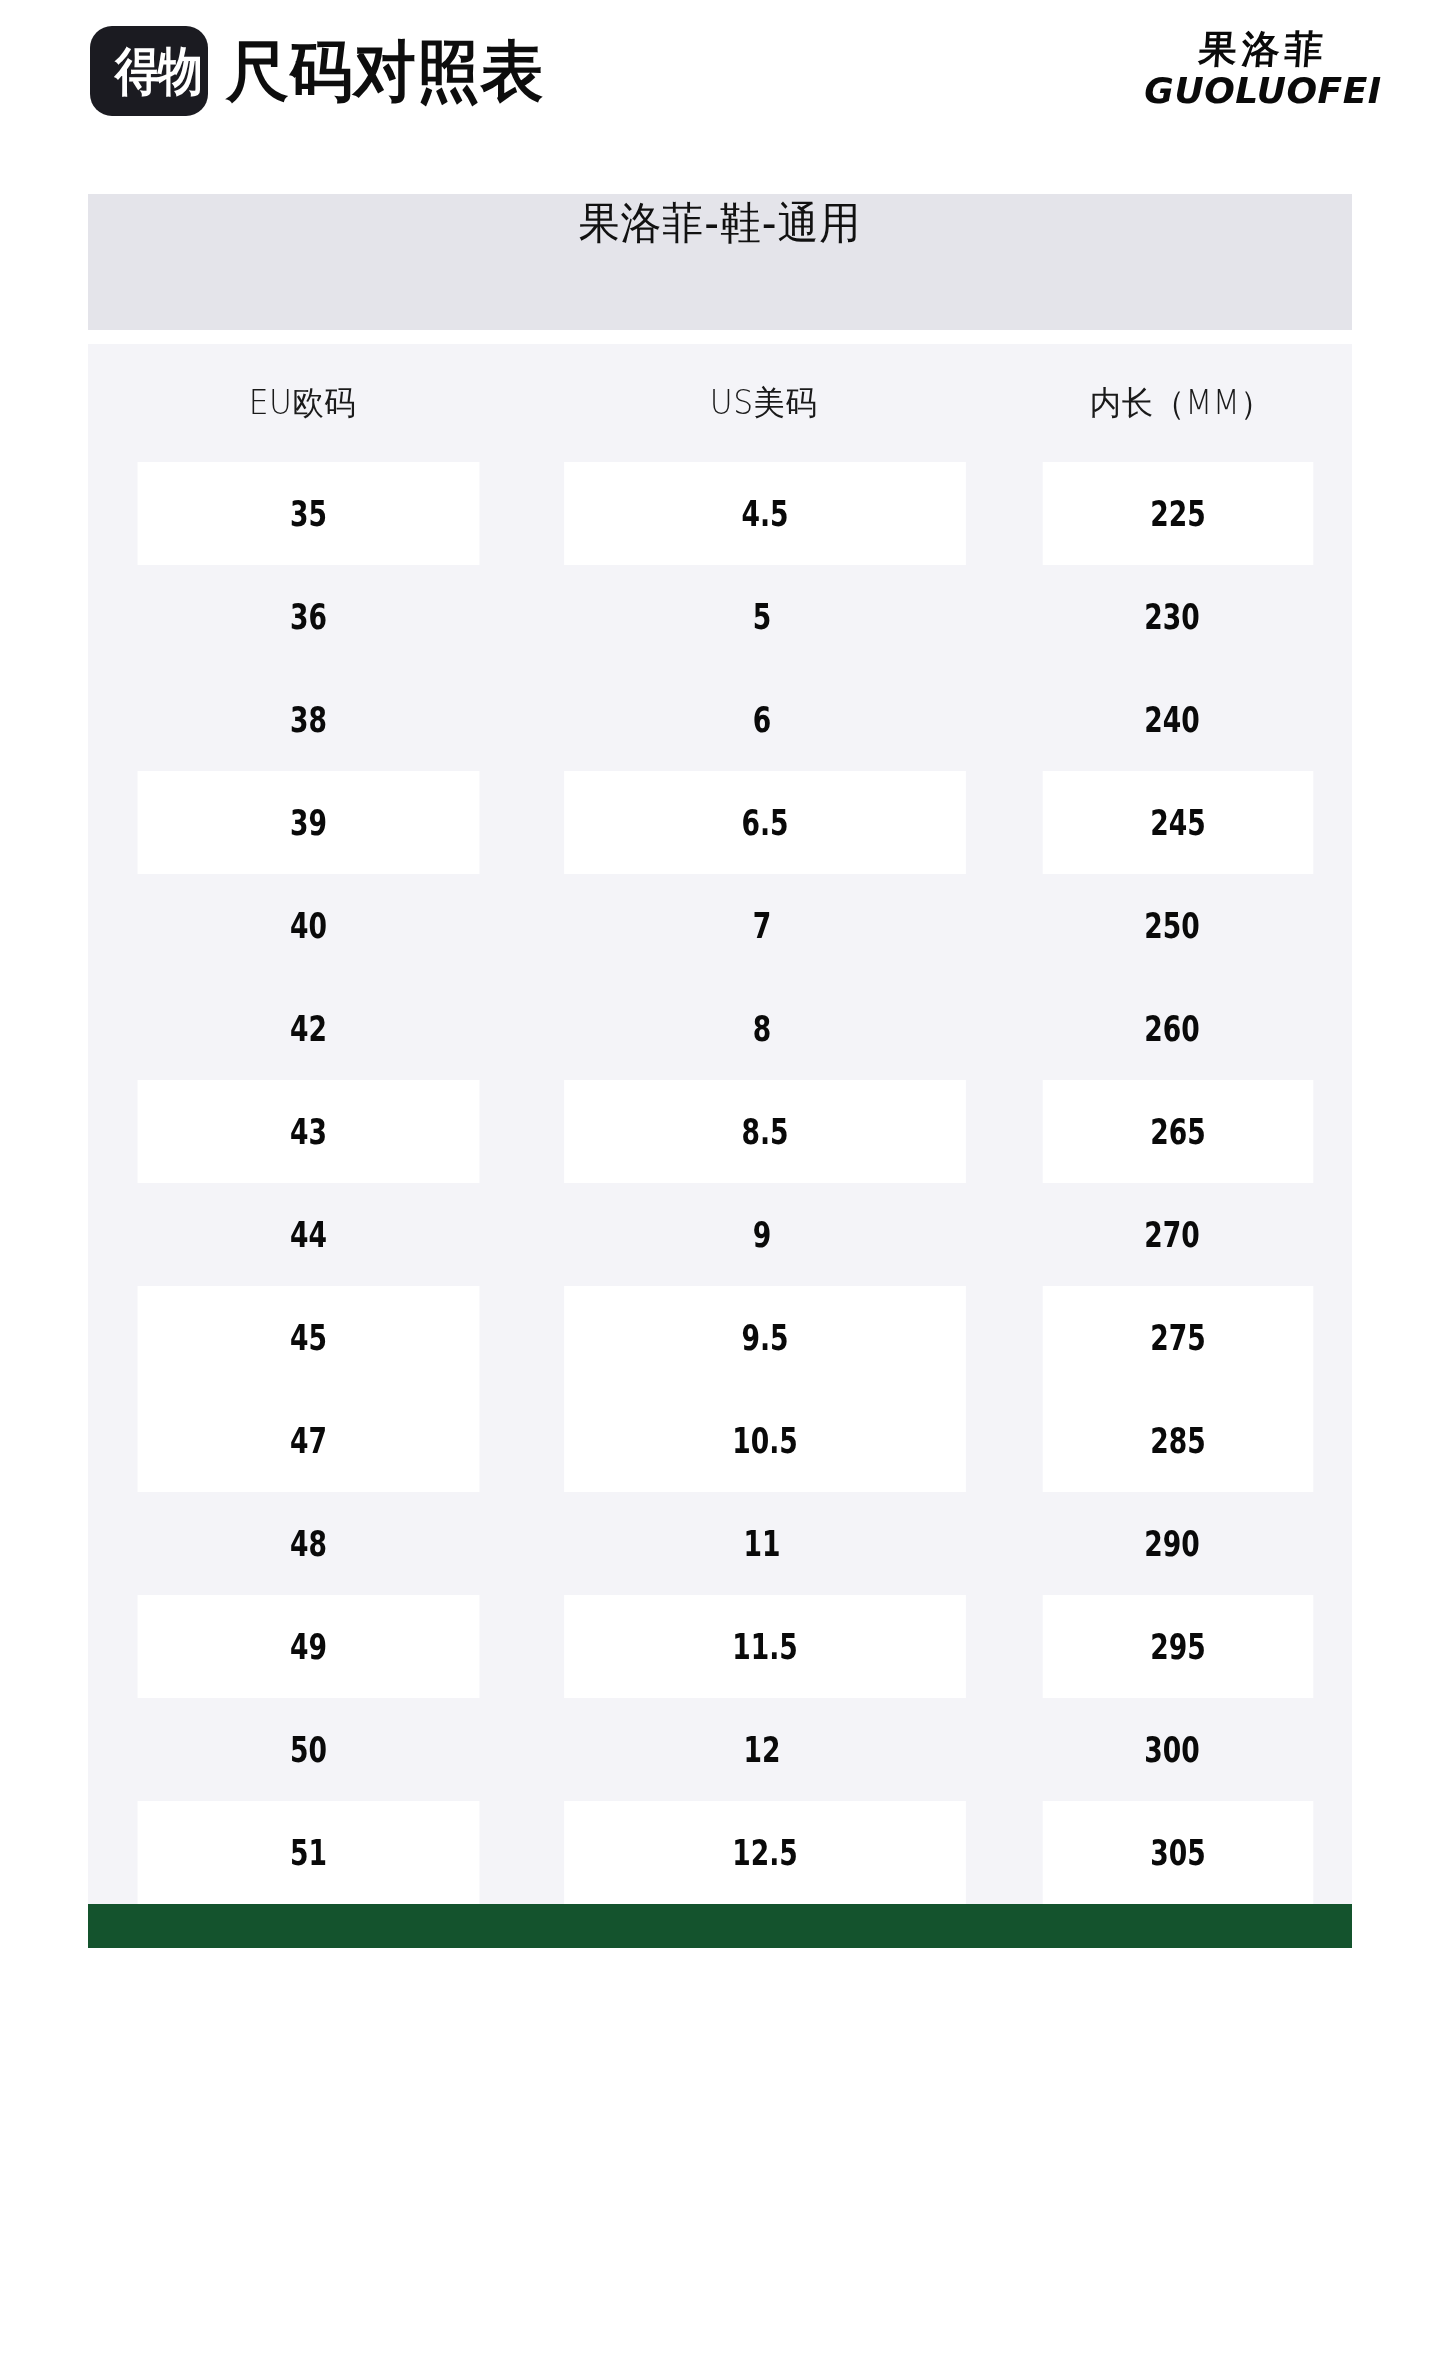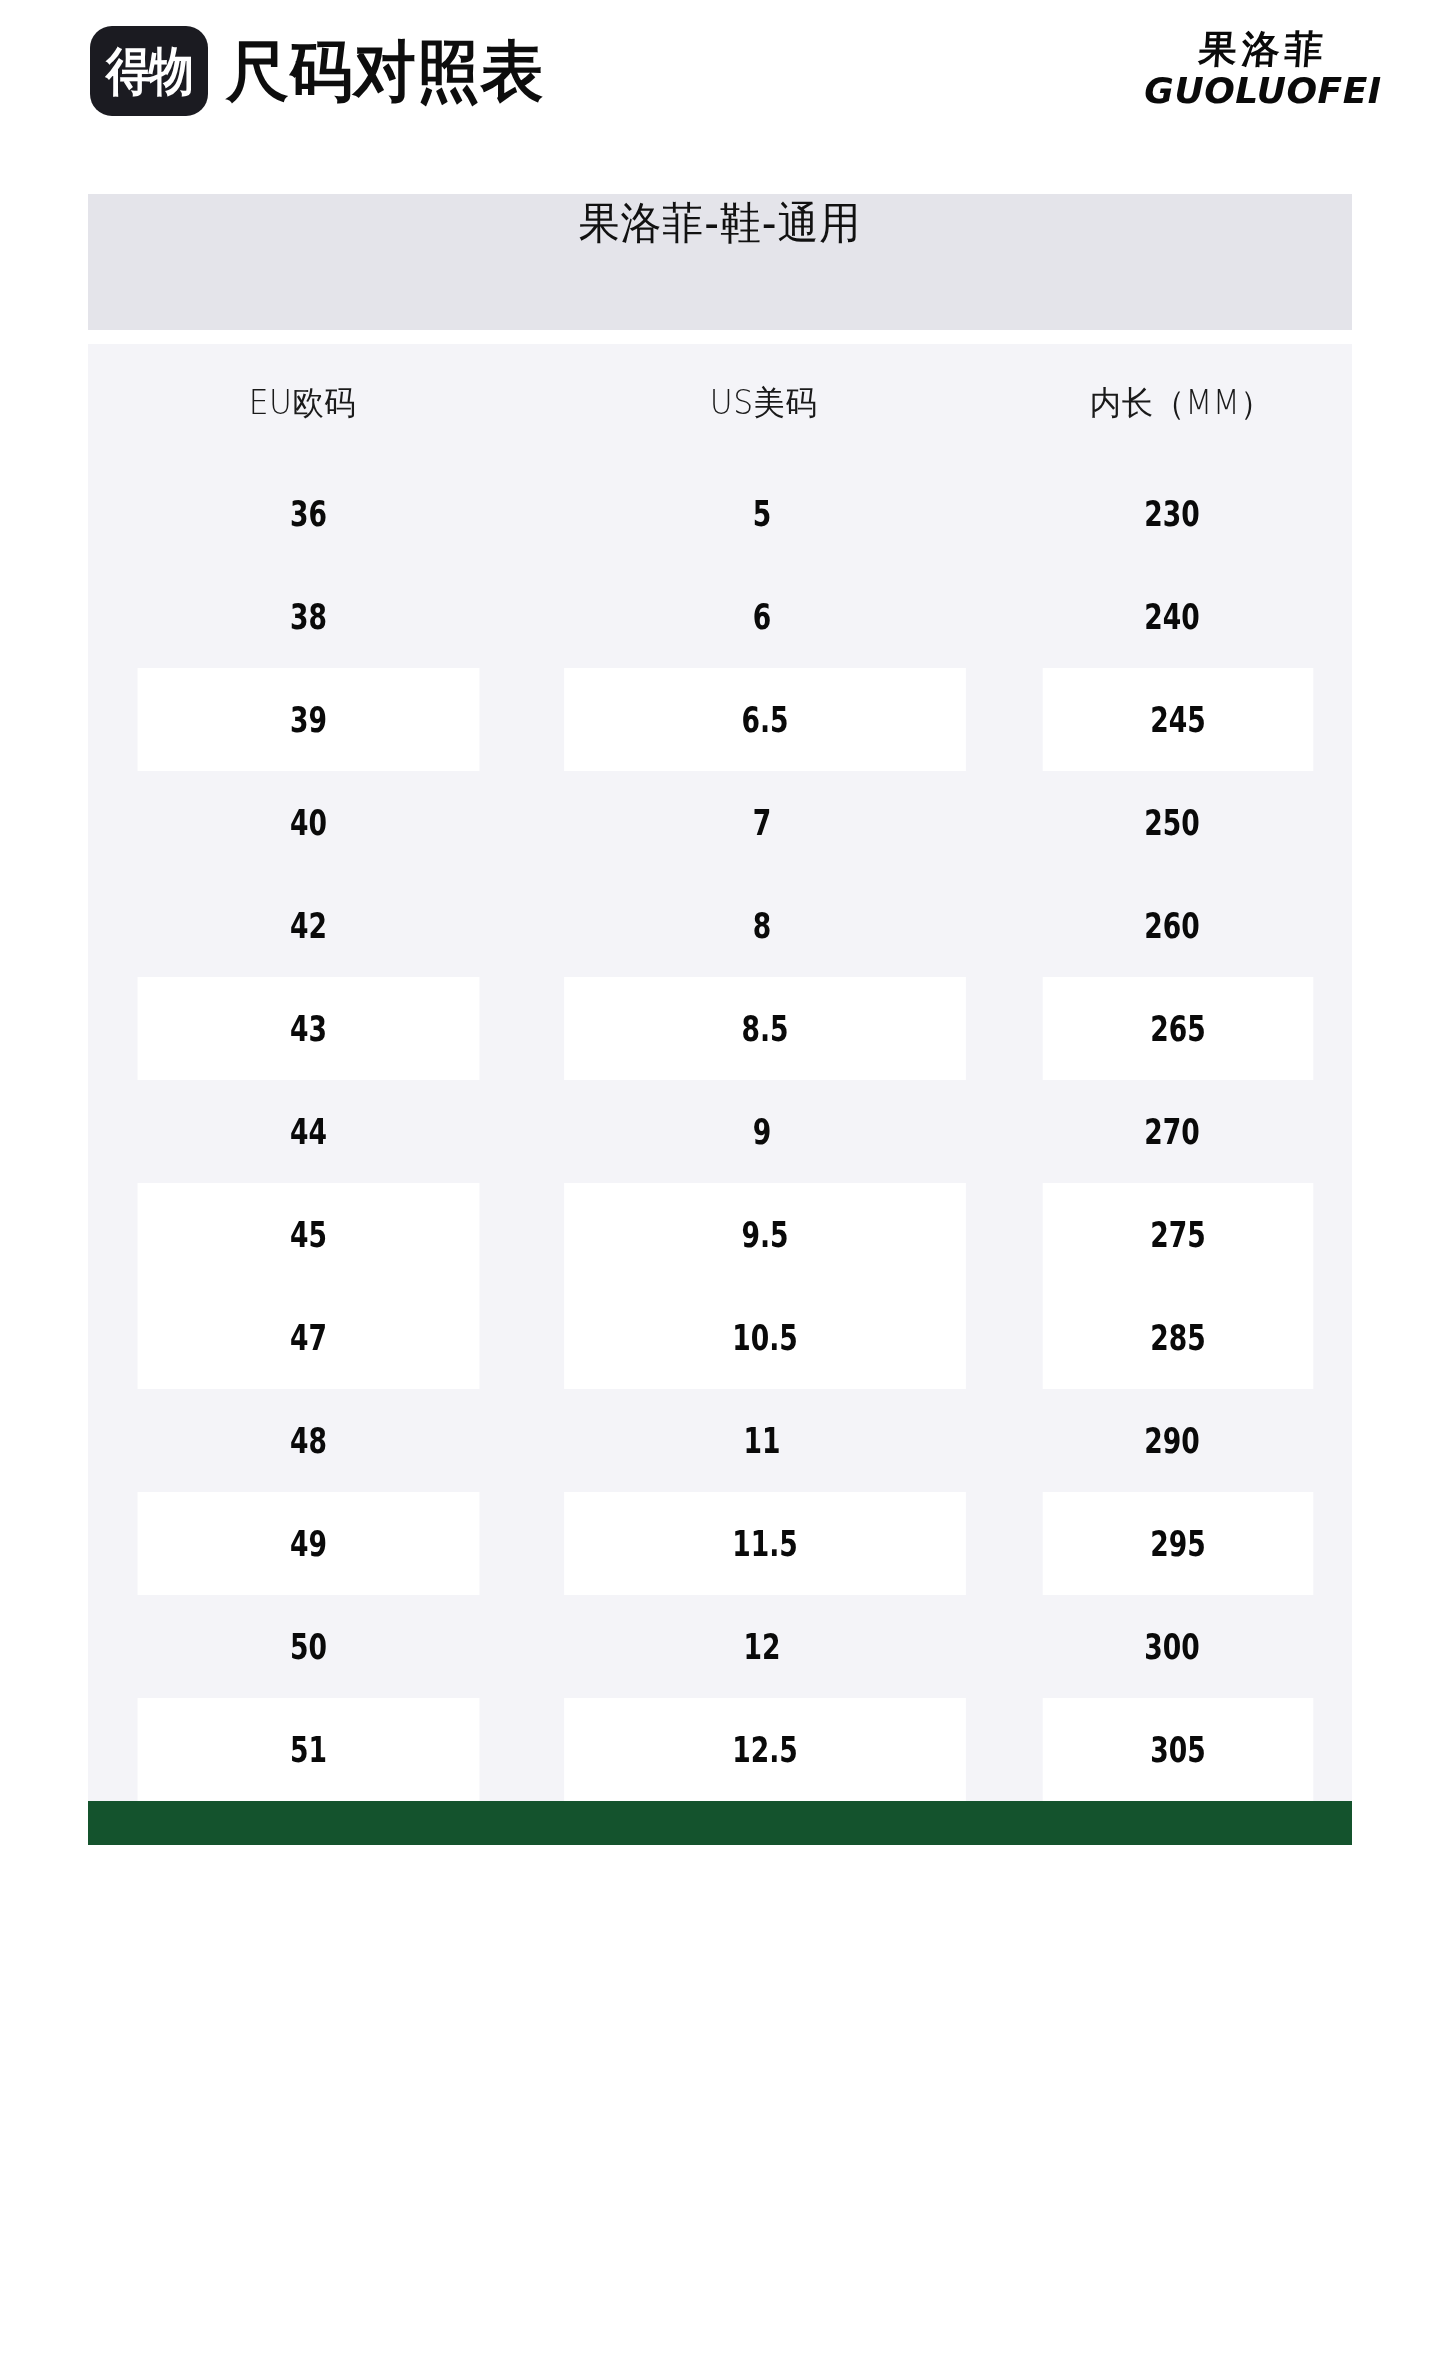--- a/index.html
+++ b/index.html
@@ -34,21 +34,21 @@
   .brand-badge {
     position: absolute;
     left: 90px;
     top: 26px;
     width: 118px;
     height: 90px;
     background: #1b1b21;
     border-radius: 22px;
     display: flex;
     align-items: center;
-    justify-content: center;
+    justify-content: flex-end;
   }
   .brand-badge span {
     color: #ffffff;
     font-size: 52px;
     font-weight: 700;
     letter-spacing: -2px;
     line-height: 1;
     transform: scaleX(0.86);
     font-family: "DejaVu Sans", "Liberation Sans", sans-serif;
   }
@@ -214,20 +214,25 @@
 
     <div class="table-body">
 
       <div class="head-row">
         <div class="head-cell c1">EU欧码</div>
         <div class="head-cell c2">US美码</div>
         <div class="head-cell c3">内长（MM）</div>
       </div>
 
       <div id="rows-container">
+          <div class="data-row striped">
+            <div class="cell c1">35</div>
+            <div class="cell c2">4.5</div>
+            <div class="cell c3">225</div>
+          </div>
           <div class="data-row">
             <div class="cell c1">36</div>
             <div class="cell c2">5</div>
             <div class="cell c3">230</div>
           </div>
           <div class="data-row">
             <div class="cell c1">38</div>
             <div class="cell c2">6</div>
             <div class="cell c3">240</div>
           </div>

